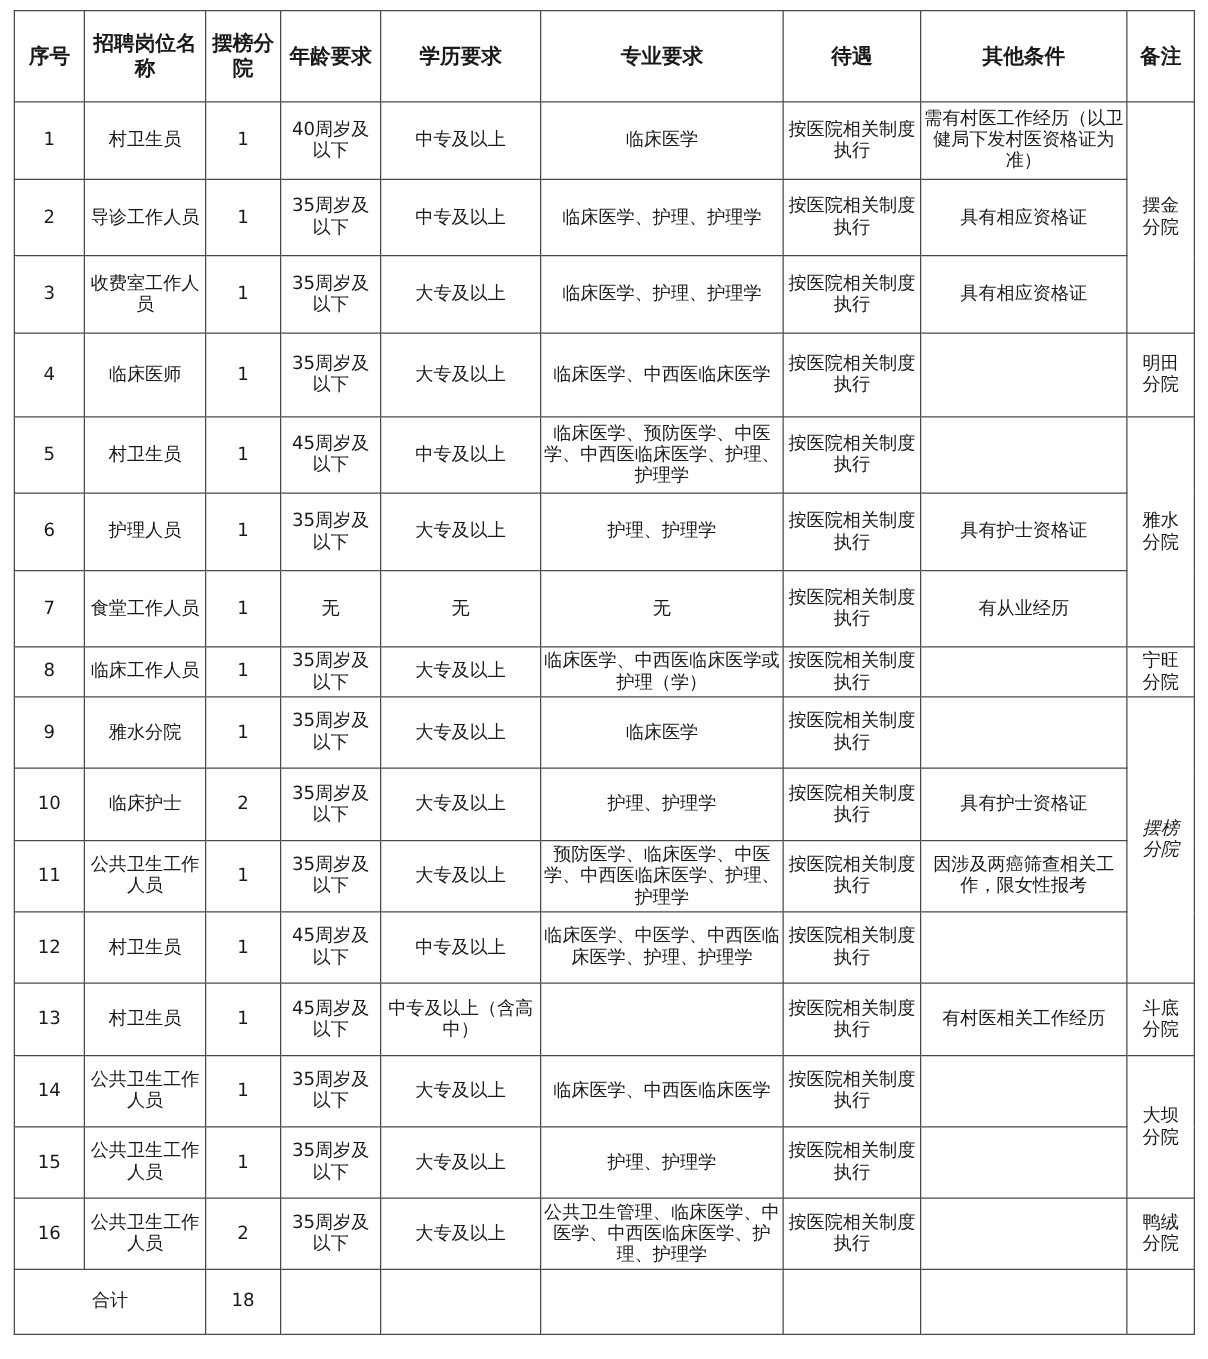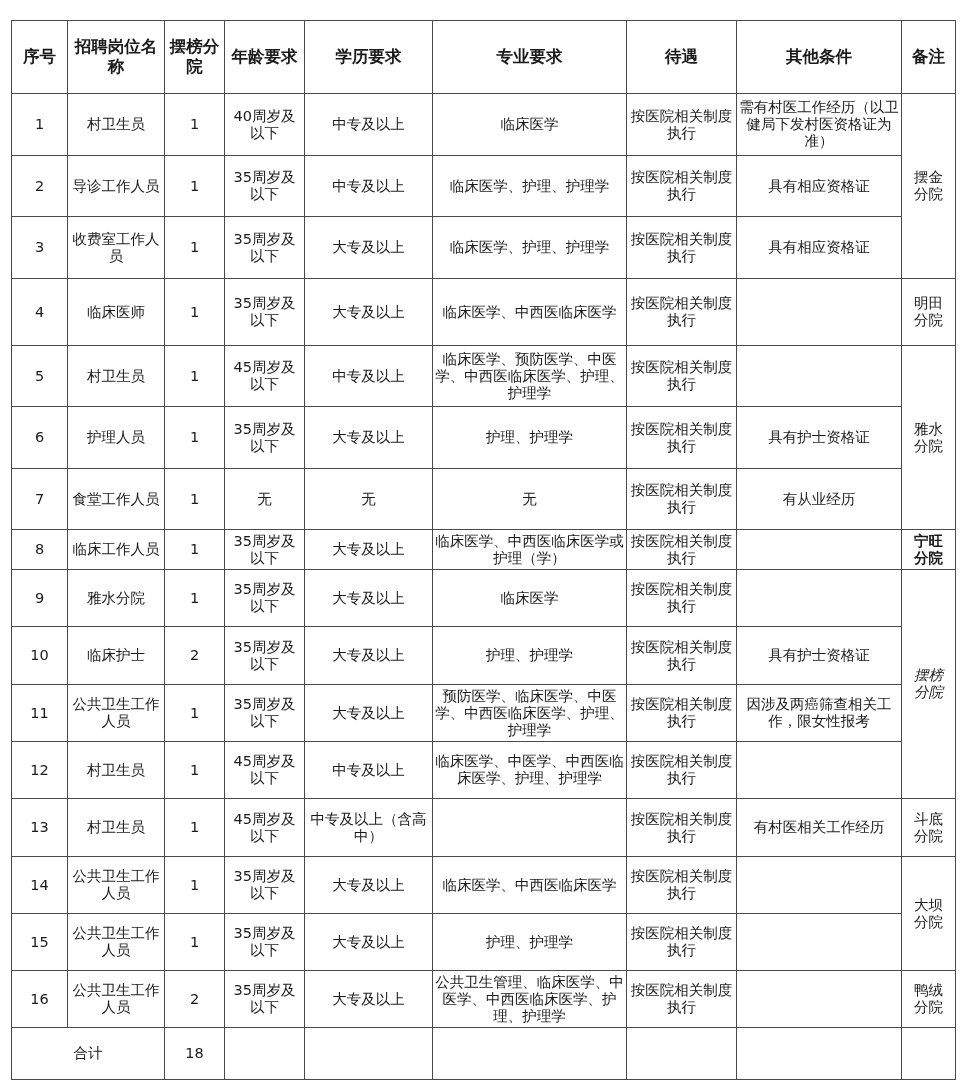--- a/index.html
+++ b/index.html
@@ -1,18 +1,18 @@
 <!DOCTYPE html>
 <html><head>
 <meta charset="utf-8">
 <style>
   html, body { margin: 0; padding: 0; background: #ffffff; }
   body { width: 966px; height: 1087px; position: relative; overflow: hidden;
          font-family: "DejaVu Sans", "Liberation Sans", sans-serif; color: #1a1a1a; }
-  table.recruit { position: absolute; left: 11px; top: 20px; border-collapse: collapse;
+  table.recruit { position: absolute; left: 11px; top: 8px; border-collapse: collapse;
                   table-layout: fixed; width: 944px; }
   table.recruit td, table.recruit th { border: 1.5px solid #4a4a4a; padding: 0 2px;
                   font-size: 14.5px; line-height: 17px; vertical-align: middle;
                   text-align: center; word-break: break-all; overflow: hidden; }
   table.recruit th { font-weight: bold; font-size: 16.5px; line-height: 20px; }
   td.left { text-align: left; padding-left: 3px; }
   tr.h-head { height: 73px; }
 </style>
 </head>
 <body>
@@ -118,21 +118,21 @@
       </tr>
       <tr style="height: 40px;">
         <td>8</td>
         <td>临床工作人员</td>
         <td>1</td>
         <td>35周岁及以下</td>
         <td>大专及以上</td>
         <td class="left">临床医学、中西医临床医学或护理（学）</td>
         <td>按医院相关制度执行</td>
         <td></td>
-        <td rowspan="1" style="padding: 0px 8px; font-weight: bold;">宁旺分院</td>
+        <td rowspan="1" style="padding: 0px 8px;">宁旺分院</td>
       </tr>
       <tr style="height: 57px;">
         <td>9</td>
         <td>雅水分院</td>
         <td>1</td>
         <td>35周岁及以下</td>
         <td>大专及以上</td>
         <td class="left">临床医学</td>
         <td>按医院相关制度执行</td>
         <td></td>

